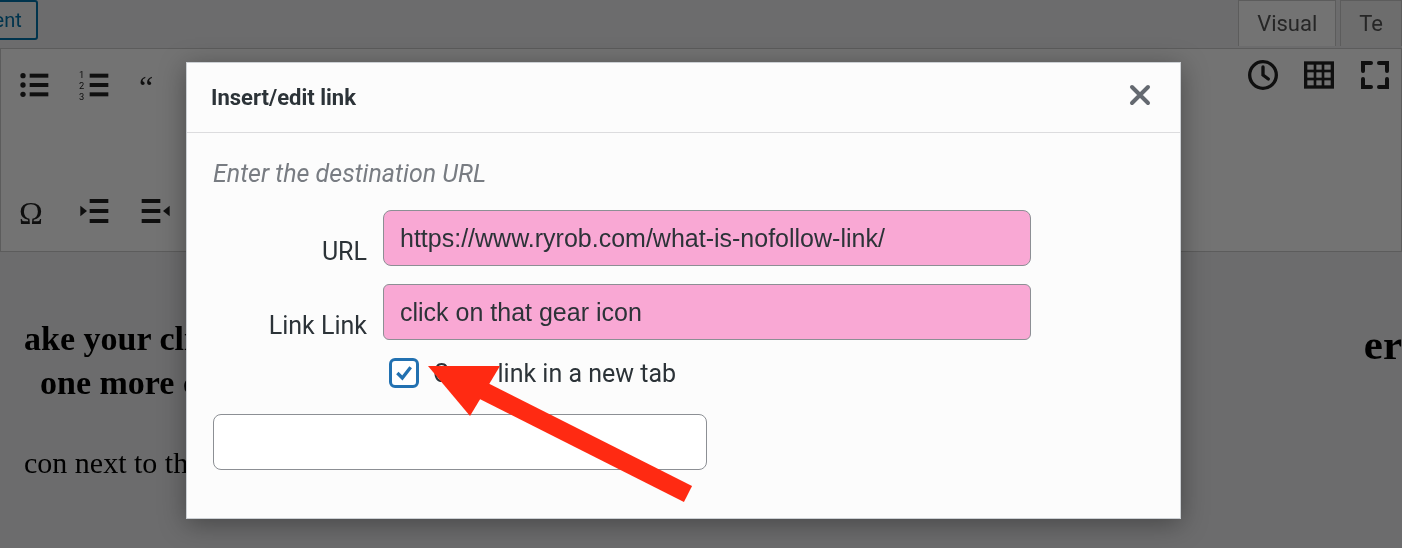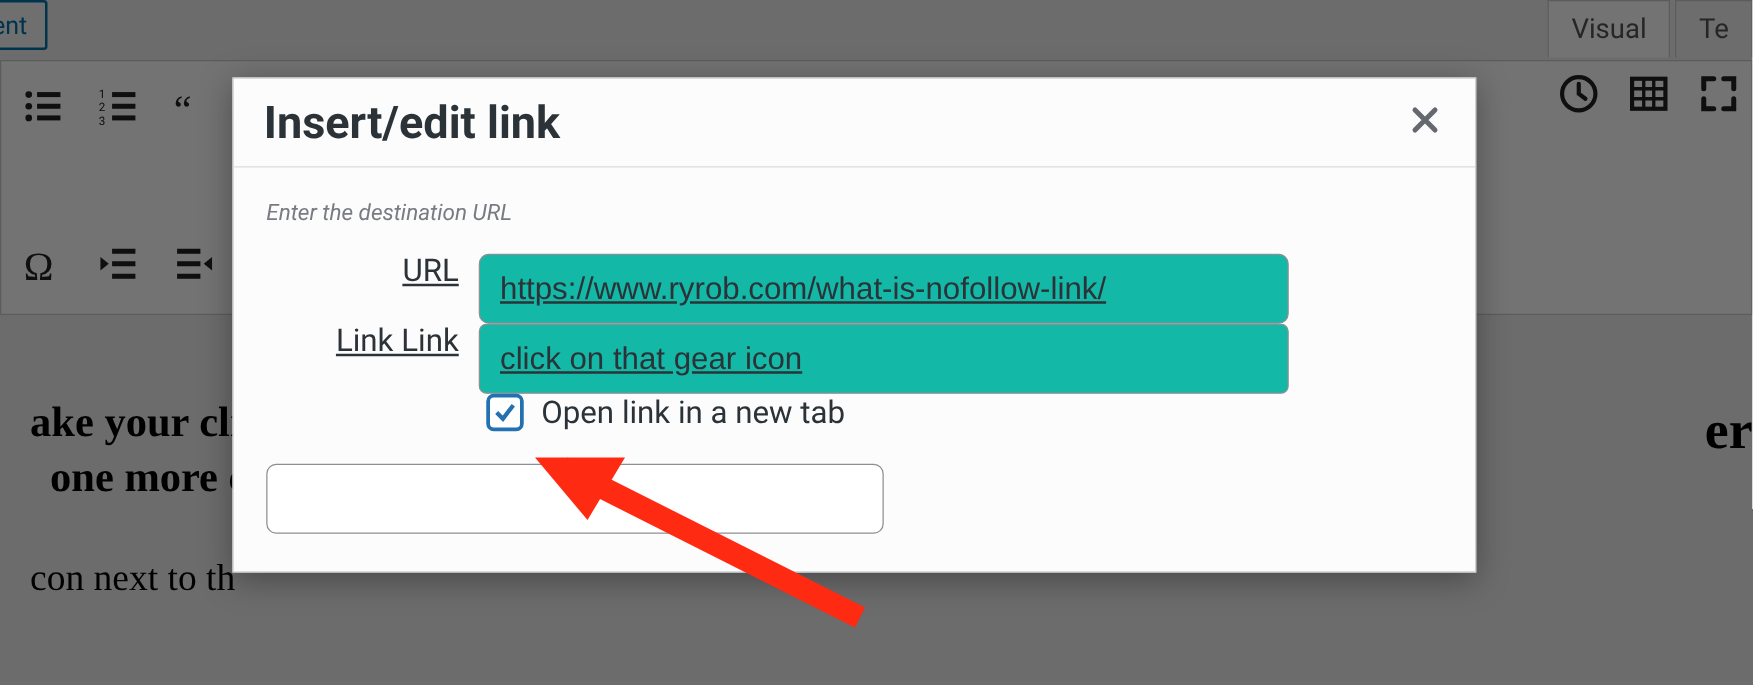--- a/index.html
+++ b/index.html
@@ -67,37 +67,37 @@
     width: 995px;
     background: #fcfcfc;
     border: 1px solid #ccd0d4;
     box-shadow: 0 5px 25px rgba(0,0,0,0.35);
   }
   .modal-header {
     display: flex; justify-content: space-between; align-items: center;
     padding: 14px 24px;
     border-bottom: 1px solid #dcdcde;
   }
-  .modal-header h1 { font-size: 36px; font-weight: 700; color: #2c3338; }
+  .modal-header h1 { font-size: 22px; font-weight: 700; color: #2c3338; }
   .modal-close { font-size: 28px; color: #646970; cursor: pointer; padding: 4px; }
 
   .modal-body { padding: 26px 26px 30px 26px; font-size: 25px; color: #2c3338; }
-  .hint { color: #787c82; font-style: italic; font-size: 18px; margin-bottom: 22px; }
-
-  .form-row { display: flex; align-items: flex-start; margin-bottom: 0; text-decoration: underline; }
+  .hint { color: #787c82; font-style: italic; font-size: 25px; margin-bottom: 22px; }
+
+  .form-row { display: flex; align-items: flex-end; margin-bottom: 18px; }
   .form-row label.lbl { width: 170px; text-align: right; padding-right: 16px; font-size: 25px; color: #2c3338; }
   .text-input {
     flex: 0 0 648px;
     height: 56px;
     border: 1.5px solid #8c8f94;
     border-radius: 6px;
     padding: 0 16px;
     font-size: 25px;
     color: #2c3338;
-    background: #14b8a6;
+    background: #f9a8d4;
   }
   .url-input { border-radius: 8px; }
   .checkbox-row { display: flex; align-items: center; margin-left: 176px; margin-bottom: 26px; gap: 14px; }
   .cbx {
     width: 30px; height: 30px;
     border: 3px solid #2271b1;
     border-radius: 6px;
     display: flex; align-items: center; justify-content: center;
     background: #fff;
   }

